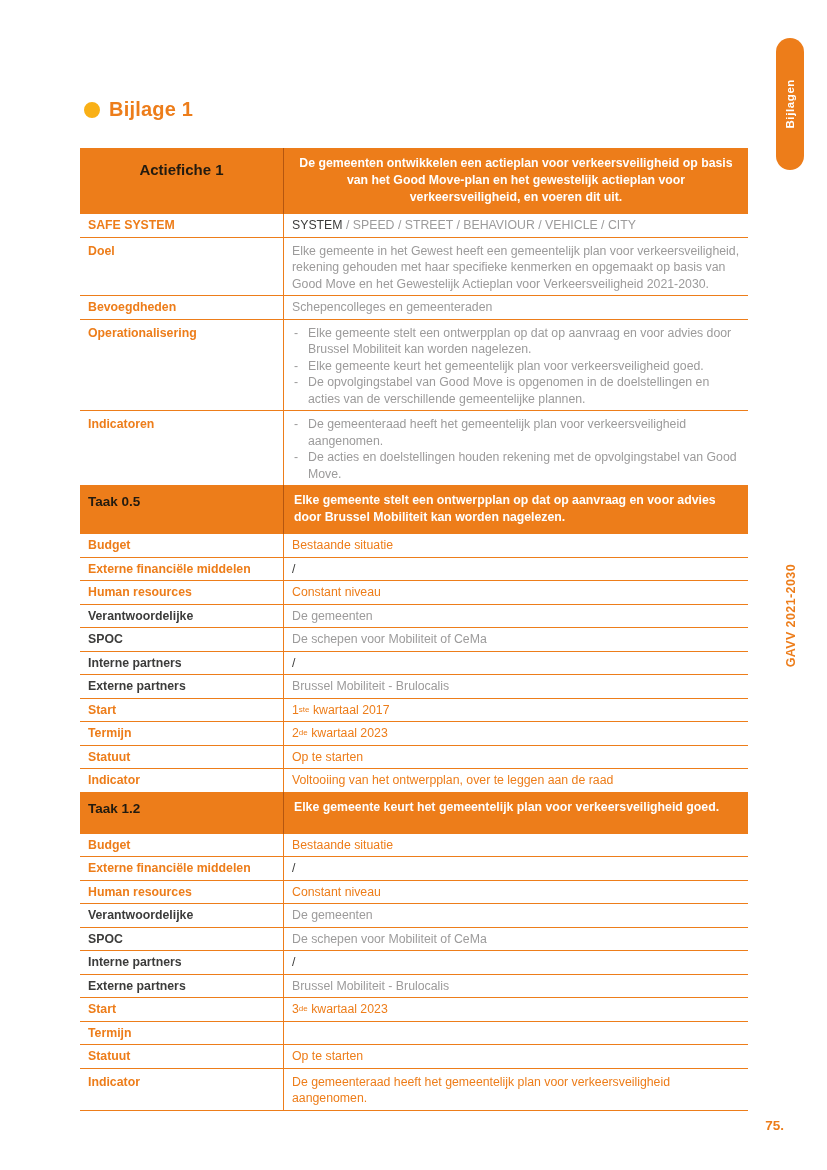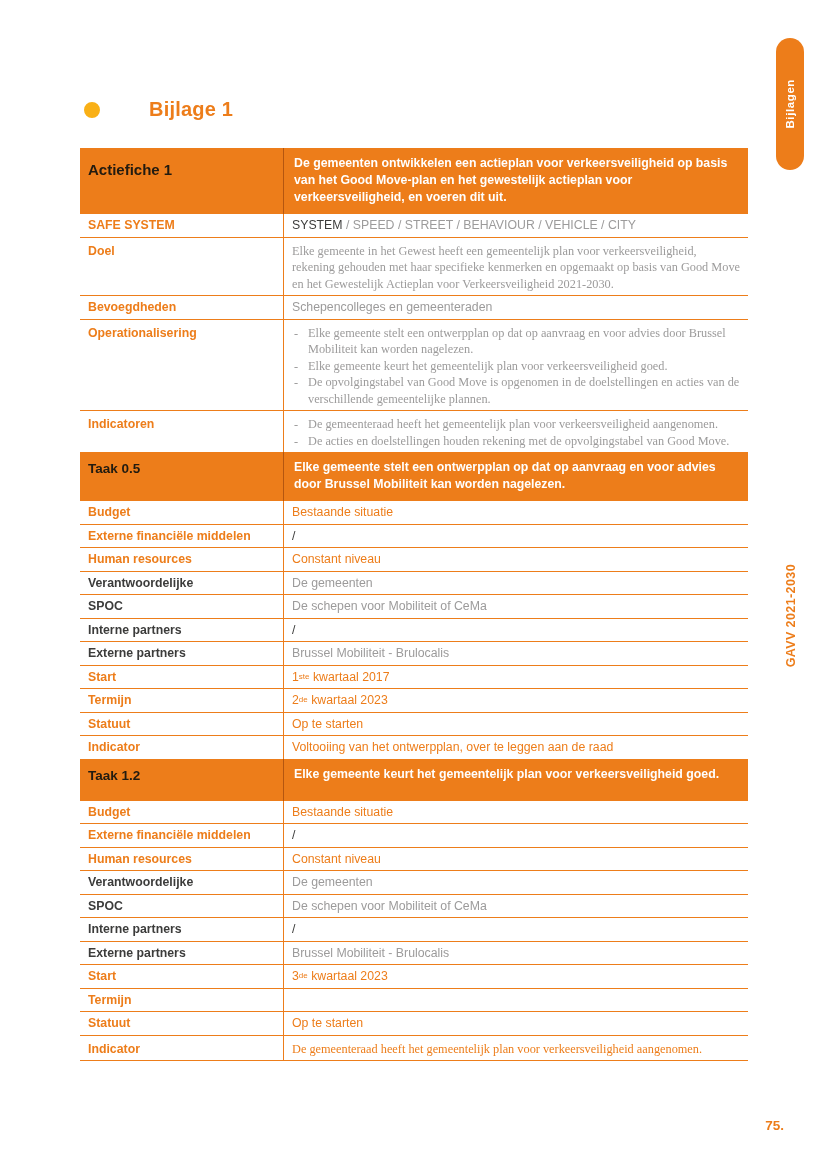--- a/index.html
+++ b/index.html
@@ -11,42 +11,42 @@
     --hdr-dark:#221B10;
   }
   *{margin:0;padding:0;box-sizing:border-box;}
   html,body{background:#e9e9e9;}
   body{font-family:"Liberation Sans", sans-serif;}
   .page{position:relative;width:827px;height:1170px;background:#ffffff;overflow:hidden;margin:0 auto;}
 
   
   .doc-title{position:absolute;left:84px;top:98px;display:flex;align-items:center;gap:9px;}
   .donut{width:11px;height:11px;border:8.5px solid var(--yellow);border-radius:50%;}
-  .doc-title h1{font-size:20px;font-weight:bold;color:var(--orange);letter-spacing:.2px;margin-left:40px;}
+  .doc-title h1{font-size:20px;font-weight:bold;color:var(--orange);letter-spacing:.2px;}
 
   
   .tbl{position:absolute;left:80px;top:148px;width:668px;font-size:12.3px;line-height:16.5px;}
   .row{display:grid;grid-template-columns:204px 1fr;background:#fff;}
   .row + .row{border-top:1px solid var(--orange);}
   .tbl{border-bottom:1px solid var(--orange);}
   .cell-l{border-right:1px solid var(--orange);padding:3px 8px;}
   .cell-r{padding:3px 8px;}
   .rs{min-height:22.5px;}
   .rs .cell-l,.rs .cell-r{display:flex;align-items:center;}
   .rm .cell-l{padding-top:5px;}
-  .rm .cell-r{padding-top:5px;font-family:Liberation Serif, serif;}
+  .rm .cell-r{padding-top:5px;}
 
   
   .hdr{background:var(--orange);}
   .hdr + .row,.row + .hdr{border-top:none;}
   .hdr .cell-l{border-right:1px solid var(--orange-dark);}
   .hdr-title{font-weight:bold;color:var(--hdr-dark);font-size:15px;}
   .taak-title{font-weight:bold;color:var(--hdr-dark);font-size:13.5px;}
   .hdr-desc{color:#ffffff;font-weight:bold;padding:7px 10px 8px;line-height:17px;}
-  .main-hdr{min-height:59px;}
+  .main-hdr{min-height:59px;text-align:center;}
   .main-hdr .cell-l{padding-top:14px;}
   .taak-hdr{min-height:42px;}
   .taak-hdr .cell-l{padding-top:9px;}
 
   
   .lbl{font-weight:bold;}
   .lbl-o{color:var(--orange);}
   .lbl-d{color:var(--dark);}
   .val-o{color:var(--orange);}
   .val-g{color:var(--gray);}

